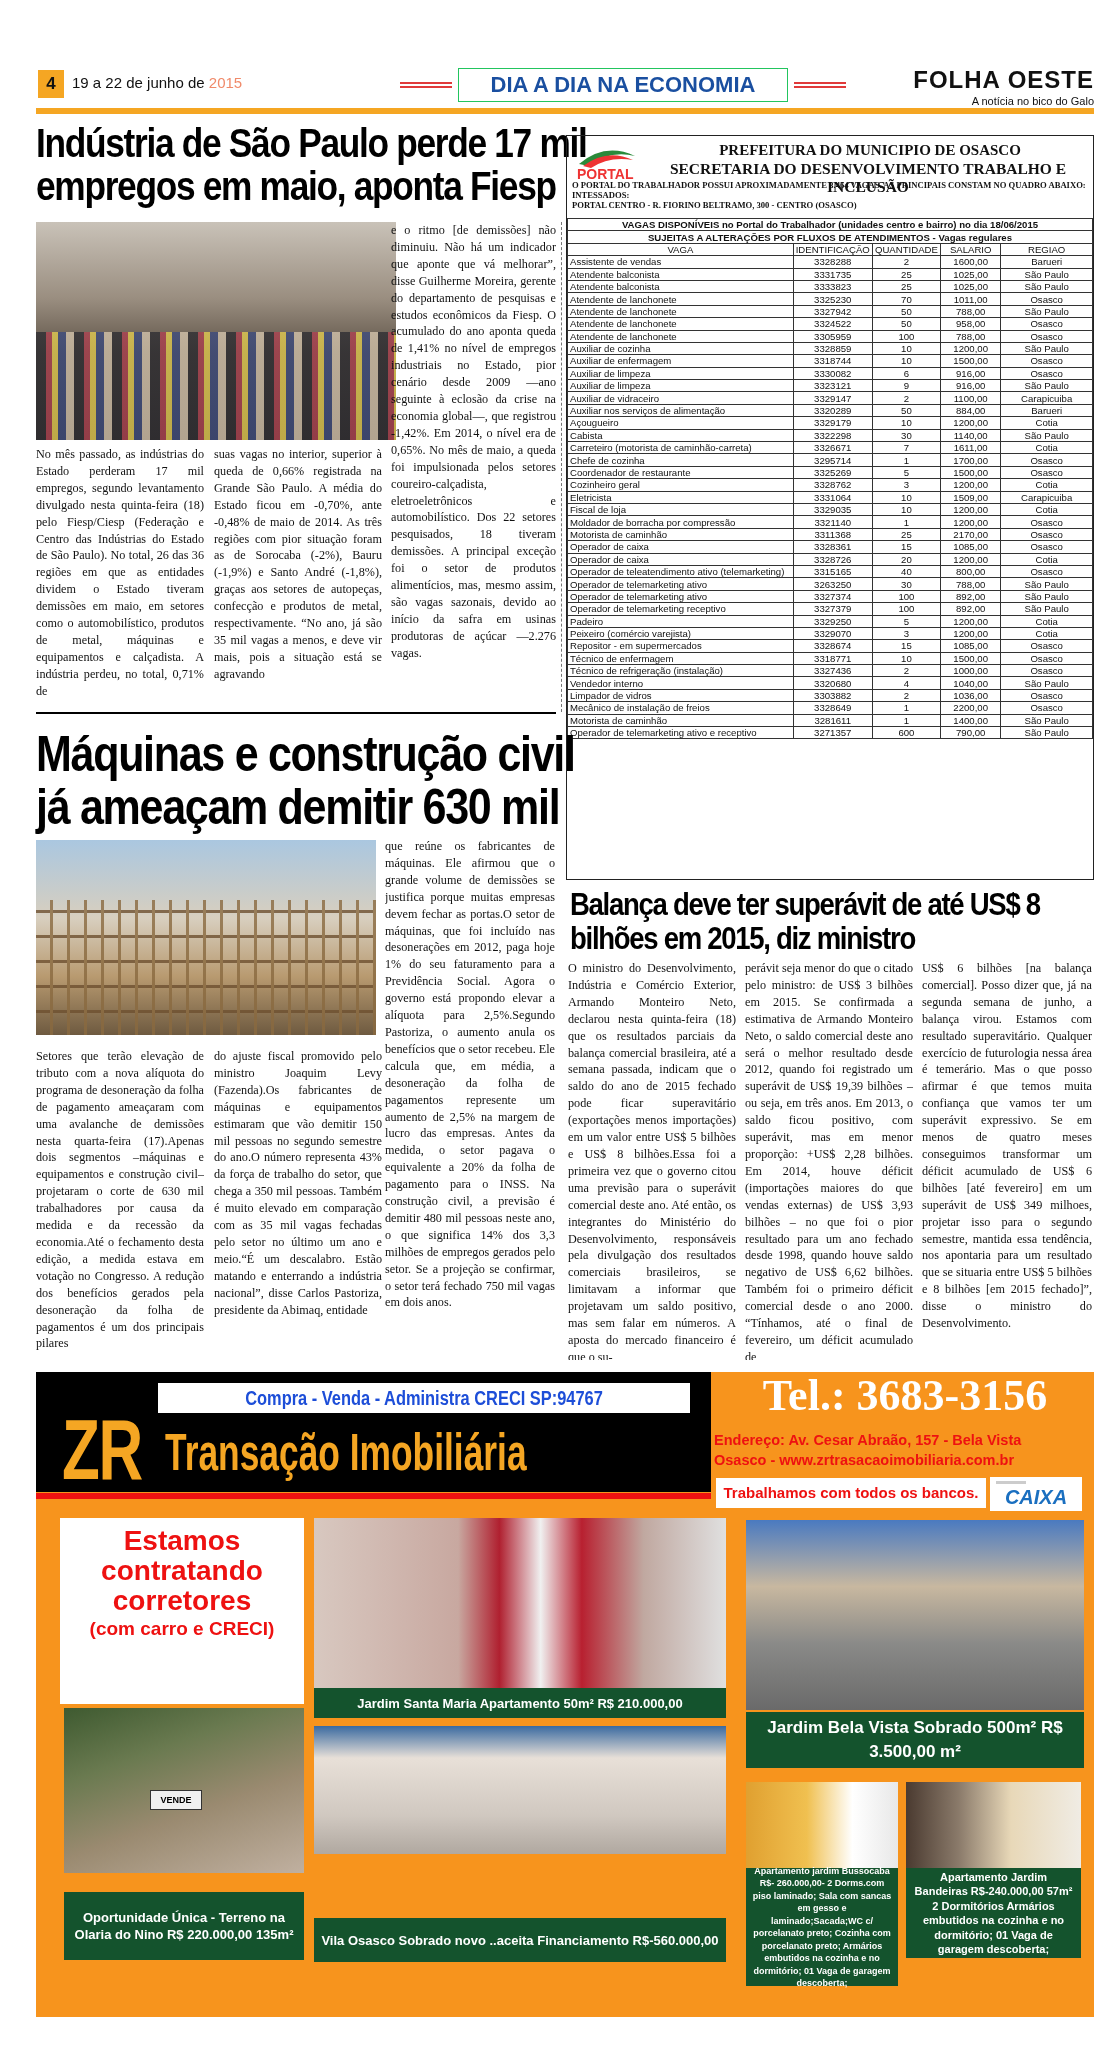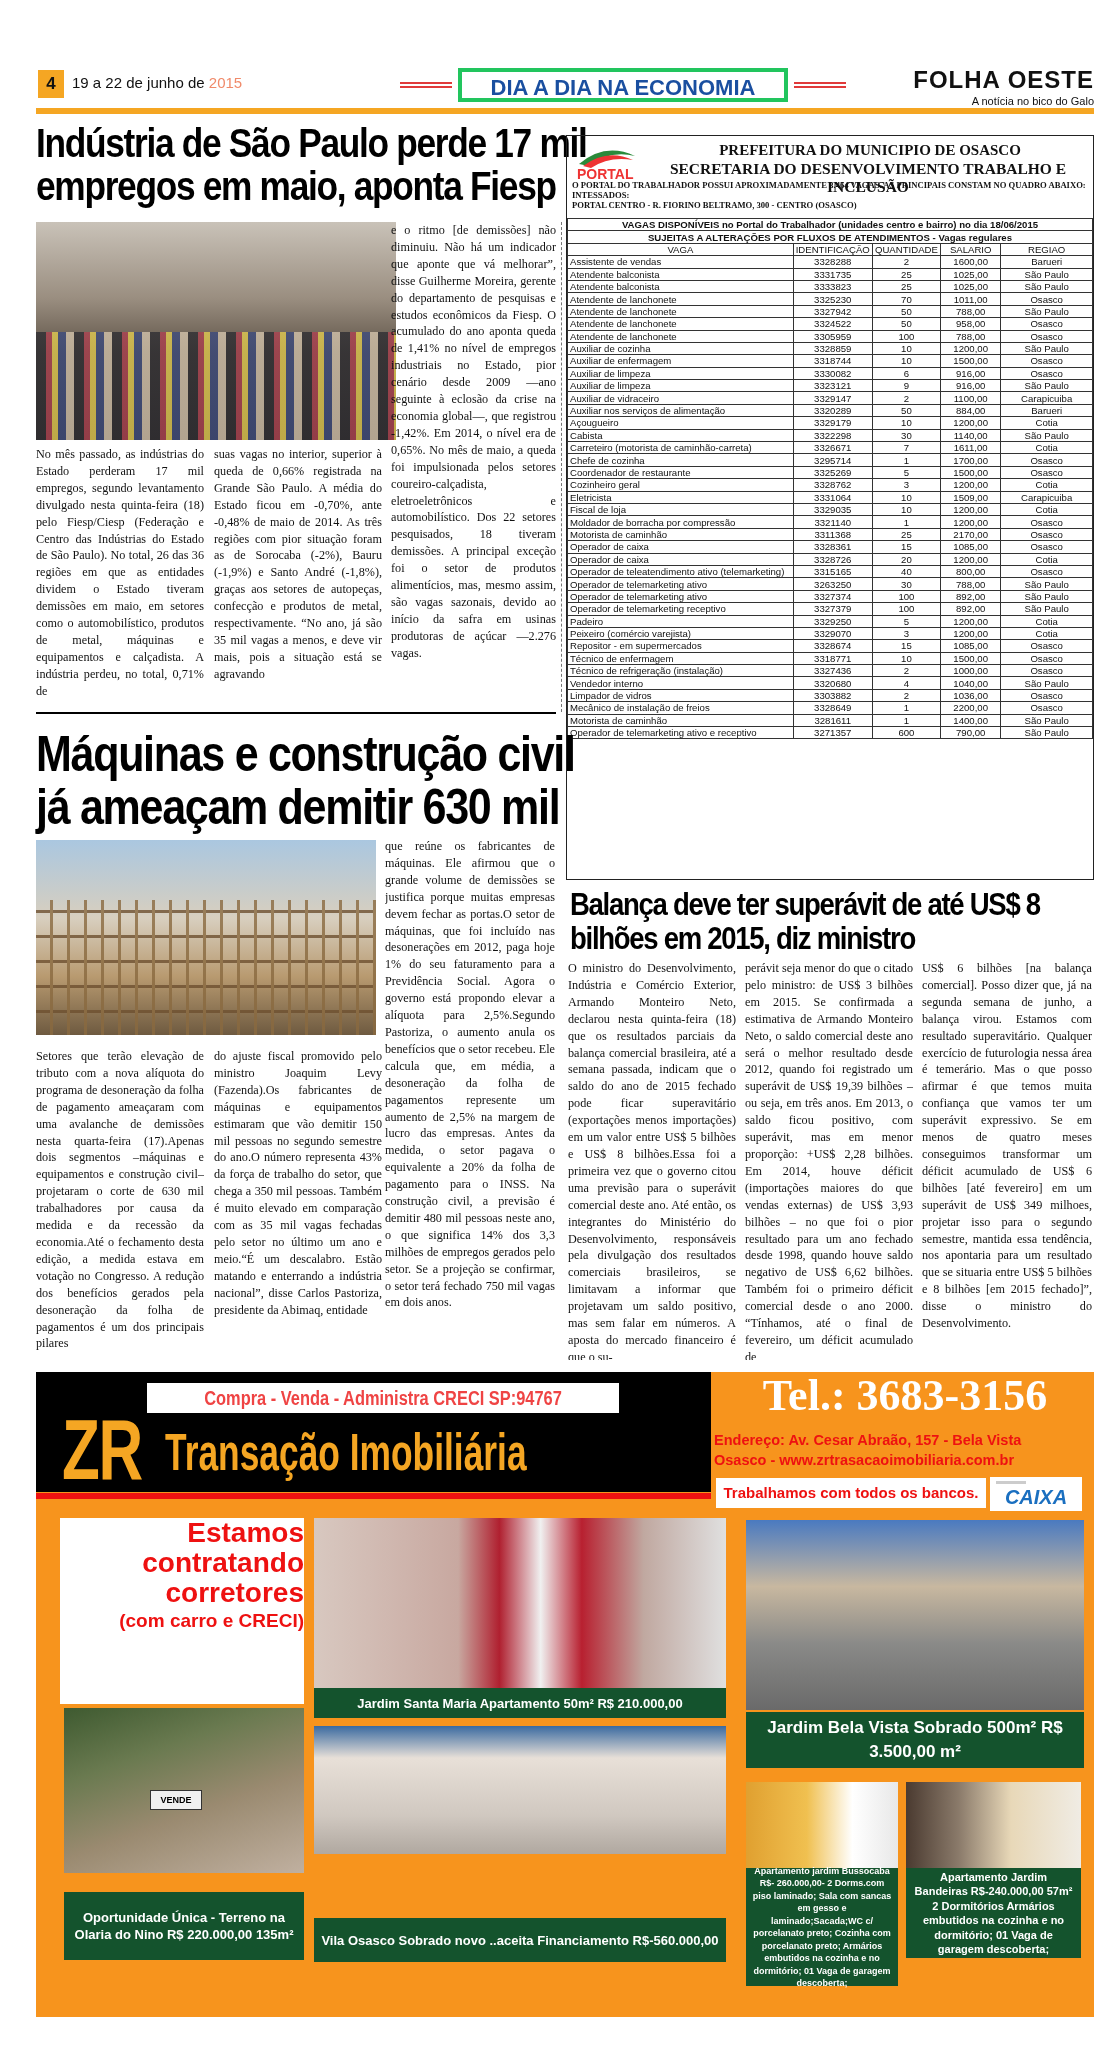--- a/index.html
+++ b/index.html
@@ -3,21 +3,21 @@
 <meta charset="utf-8">
 <style>
 *{box-sizing:border-box;margin:0;padding:0}
 html,body{width:1120px;height:2049px;background:#fff;overflow:hidden}
 body{position:relative;font-family:"Liberation Serif",serif;color:#111}
 .abs{position:absolute}
 
 .pnum{left:38px;top:70px;width:26px;height:28px;background:#f5a623;font:bold 17px "Liberation Sans",sans-serif;text-align:center;line-height:28px;color:#111}
 .pdate{left:72px;top:74px;font:15px "Liberation Sans",sans-serif;color:#111}
 .pdate .yr{color:#f08a6a}
-.section{left:458px;top:68px;width:330px;height:34px;border:4px solid #22c55e;font:bold 22px "Liberation Sans",sans-serif;color:#1a4fa0;text-align:center;line-height:32px}
+.section{left:458px;top:68px;width:330px;height:34px;border:1px solid #22c55e;font:bold 22px "Liberation Sans",sans-serif;color:#1a4fa0;text-align:center;line-height:32px}
 .dbl{height:6px;border-top:2px solid #e03a3a;border-bottom:2px solid #e03a3a;top:82px}
 .brand{right:26px;top:66px;font:bold 24px "Liberation Sans",sans-serif;letter-spacing:1px;text-align:right;color:#111}
 .slogan{right:26px;top:95px;font:11px "Liberation Sans",sans-serif;color:#111}
 .orangebar{left:36px;top:108px;width:1058px;height:6px;background:#f5a623}
 
 .hl{font-family:"Liberation Sans",sans-serif;font-weight:bold;color:#000;letter-spacing:-1.5px;line-height:1.05;transform:scaleX(.86);transform-origin:left top;white-space:nowrap}
 .hl1{left:36px;top:122px;font-size:41px}
 .hl2{left:36px;top:728px;font-size:50px}
 .hl3{left:570px;top:888px;font-size:32px}
 
@@ -40,28 +40,28 @@
 .vtab td,.vtab th{border:1px solid #333;height:12.4px;padding:0 2px;white-space:nowrap;overflow:hidden}
 .vtab th{font-weight:normal}
 .vtab .ban{font-weight:bold;text-align:center}
 .vtab td.c{text-align:center}
 
 .ad{left:36px;top:1372px;width:1058px;height:645px;background:#f7941d}
 .adblack{left:36px;top:1372px;width:675px;height:120px;background:#000}
 .adstripe{left:36px;top:1493px;width:675px;height:6px;background:#e11}
 .zr{left:62px;top:1400px;font:bold 86px "Liberation Sans",sans-serif;color:#f5a623;transform:scaleX(.72);transform-origin:left top;letter-spacing:-2px}
 .adname{left:165px;top:1422px;font:bold 52px "Liberation Sans",sans-serif;color:#f5a623;transform:scaleX(.68);transform-origin:left top;white-space:nowrap}
-.adtag{left:147px;top:1383px;width:472px;height:30px;background:#fff;font:bold 20px "Liberation Sans",sans-serif;color:#ef4444;text-align:center;line-height:30px;white-space:nowrap}
+.adtag{left:158px;top:1383px;width:532px;height:30px;background:#fff;font:bold 20px "Liberation Sans",sans-serif;color:#1d4ed8;text-align:center;line-height:30px;white-space:nowrap}
 .adtag span{display:inline-block;transform:scaleX(.82)}
 .tel{left:720px;top:1370px;width:370px;text-align:center;font:bold 44px "Liberation Serif",serif;color:#fff}
 .addr{left:714px;top:1430px;width:380px;font:bold 14.5px "Liberation Sans",sans-serif;color:#e11;line-height:20px;white-space:nowrap}
 .banks{left:716px;top:1478px;width:270px;height:30px;background:#fff;font:bold 15px "Liberation Sans",sans-serif;color:#e11;line-height:30px;text-align:center}
 .caixa{left:990px;top:1477px;width:92px;height:34px;background:#fff;font:bold italic 20px "Liberation Sans",sans-serif;color:#1a6fc0;text-align:center;line-height:40px}
 .caixa::before{content:"";position:absolute;left:6px;top:4px;width:30px;height:3px;background:#ccc}
-.hiring{left:60px;top:1518px;width:244px;height:186px;background:#fff;text-align:right;font:bold 28px "Liberation Sans",sans-serif;color:#e11;line-height:30px;padding-top:0}
+.hiring{left:60px;top:1518px;width:244px;height:186px;background:#fff;text-align:center;font:bold 28px "Liberation Sans",sans-serif;color:#e11;line-height:30px;padding-top:8px}
 .hiring .sub{font-size:19px;line-height:26px}
 .pic{overflow:hidden}
 .p-terreno{left:64px;top:1708px;width:240px;height:165px;background:linear-gradient(160deg,#3e5a30 0%,#6a7a50 30%,#9a8a70 60%,#c0b0a0 100%)}
 .p-sala1{left:314px;top:1518px;width:412px;height:170px;background:linear-gradient(90deg,#d8c8c0 0%,#c8a8a0 35%,#b02030 45%,#f0f0f0 55%,#b82030 65%,#c0a8a0 80%,#e0e0e0 100%)}
 .p-sobrado{left:314px;top:1726px;width:412px;height:128px;background:linear-gradient(180deg,#3a6aa0 0%,#e8e0d8 25%,#d0c8c0 70%,#b0a8a0 100%)}
 .p-belavista{left:746px;top:1520px;width:338px;height:190px;background:linear-gradient(180deg,#4a7ac0 0%,#c8b8a0 35%,#8a8a88 65%,#6a6a6a 100%)}
 .p-buss{left:746px;top:1782px;width:152px;height:86px;background:linear-gradient(90deg,#e0a030 0%,#f0c050 40%,#fff 70%,#e8e8e8 100%)}
 .p-band{left:906px;top:1782px;width:175px;height:86px;background:linear-gradient(90deg,#4a3a30 0%,#8a7a6a 30%,#e8d8b8 60%,#f0ece4 100%)}
 .cap{background:#14532d;color:#fff;font:bold 13px "Liberation Sans",sans-serif;text-align:center;display:flex;align-items:center;justify-content:center;line-height:17px;padding:2px 6px}
 .c-terreno{left:64px;top:1892px;width:240px;height:68px}

